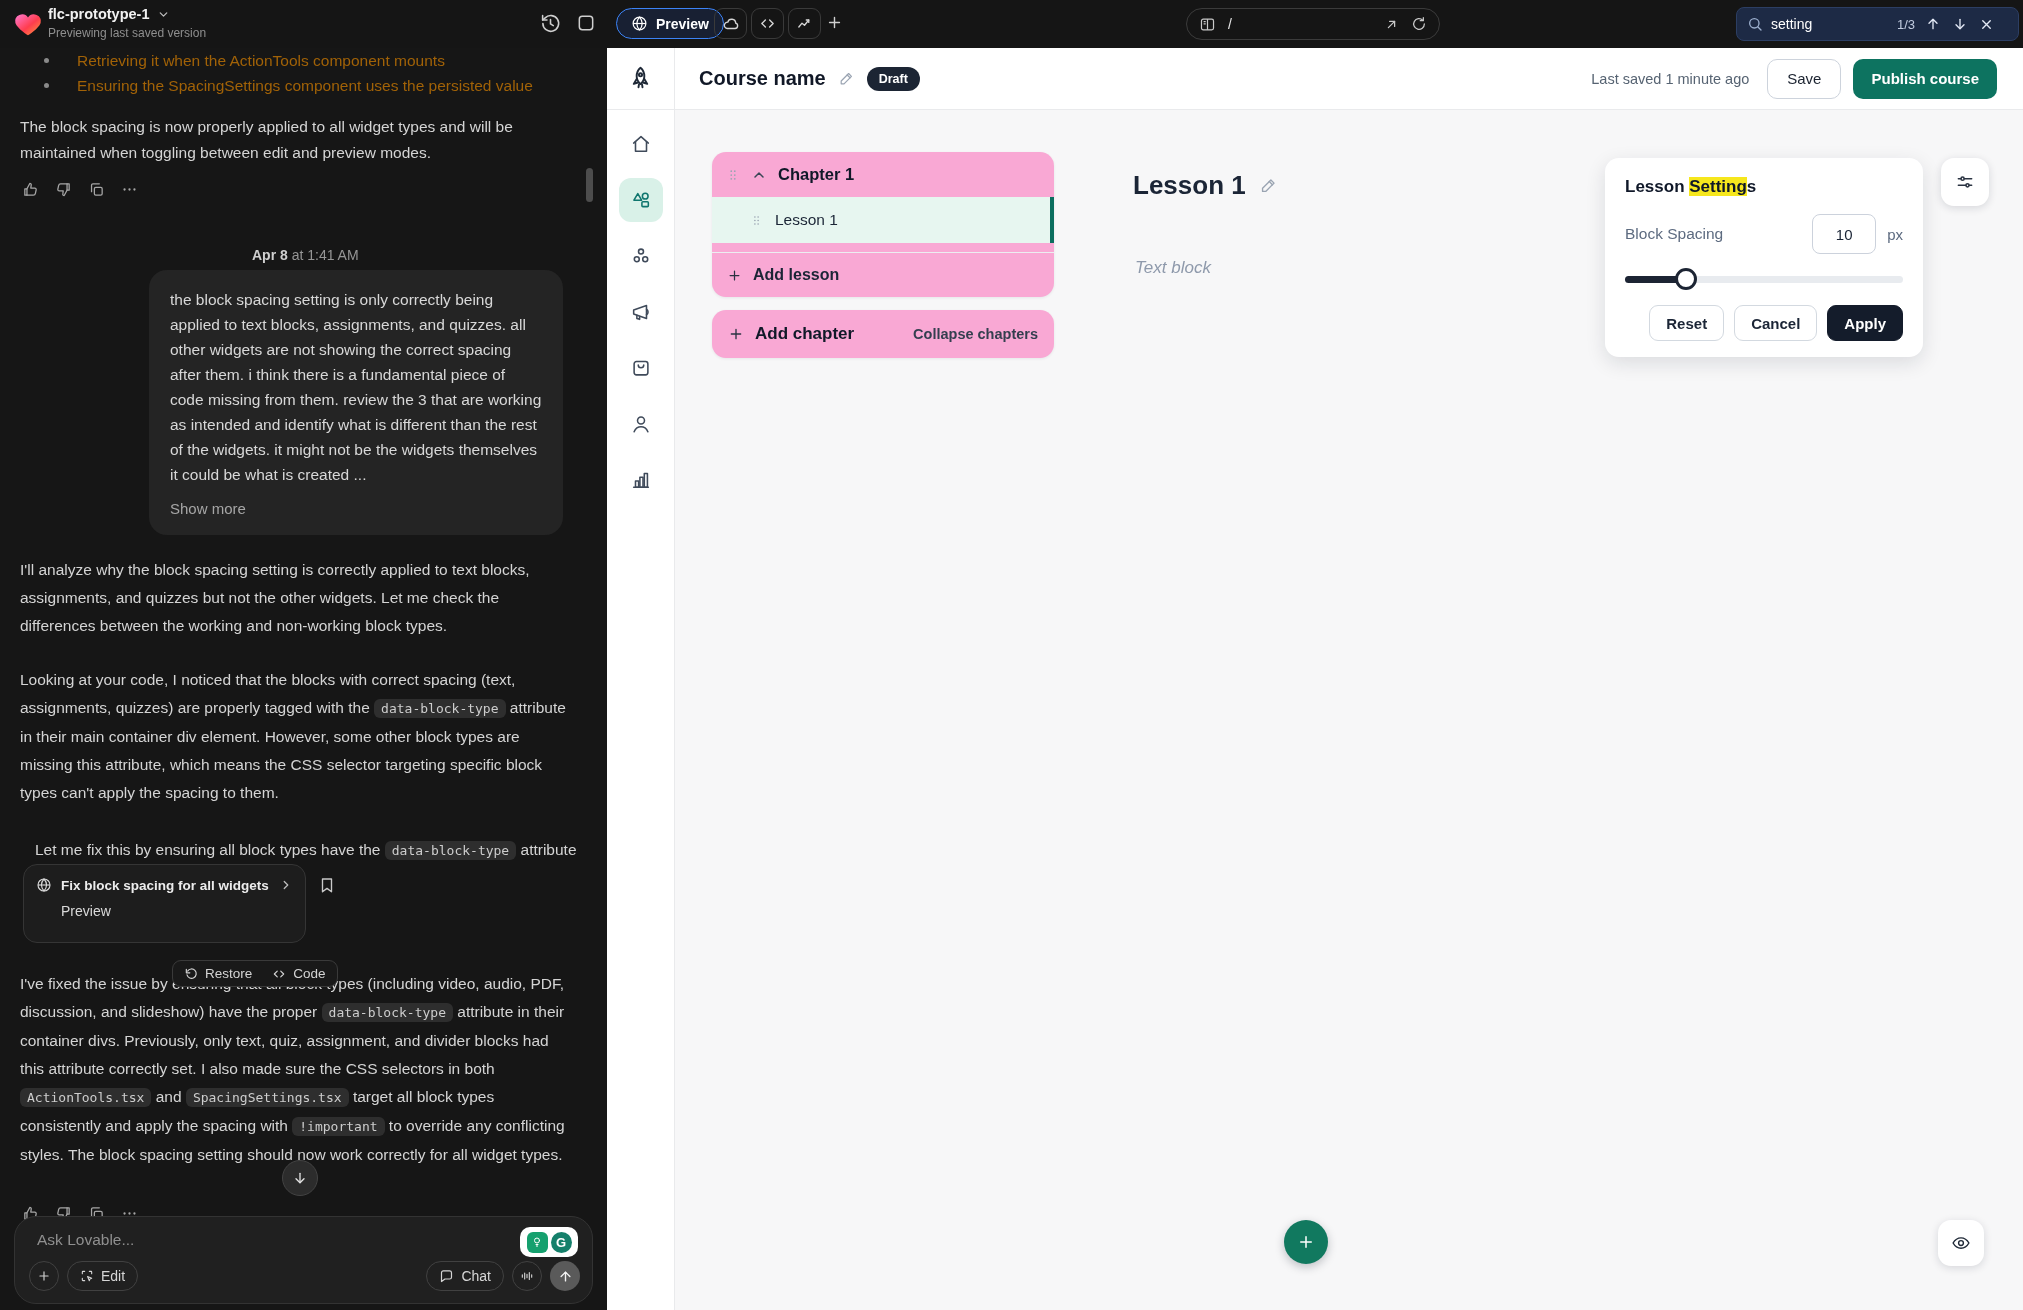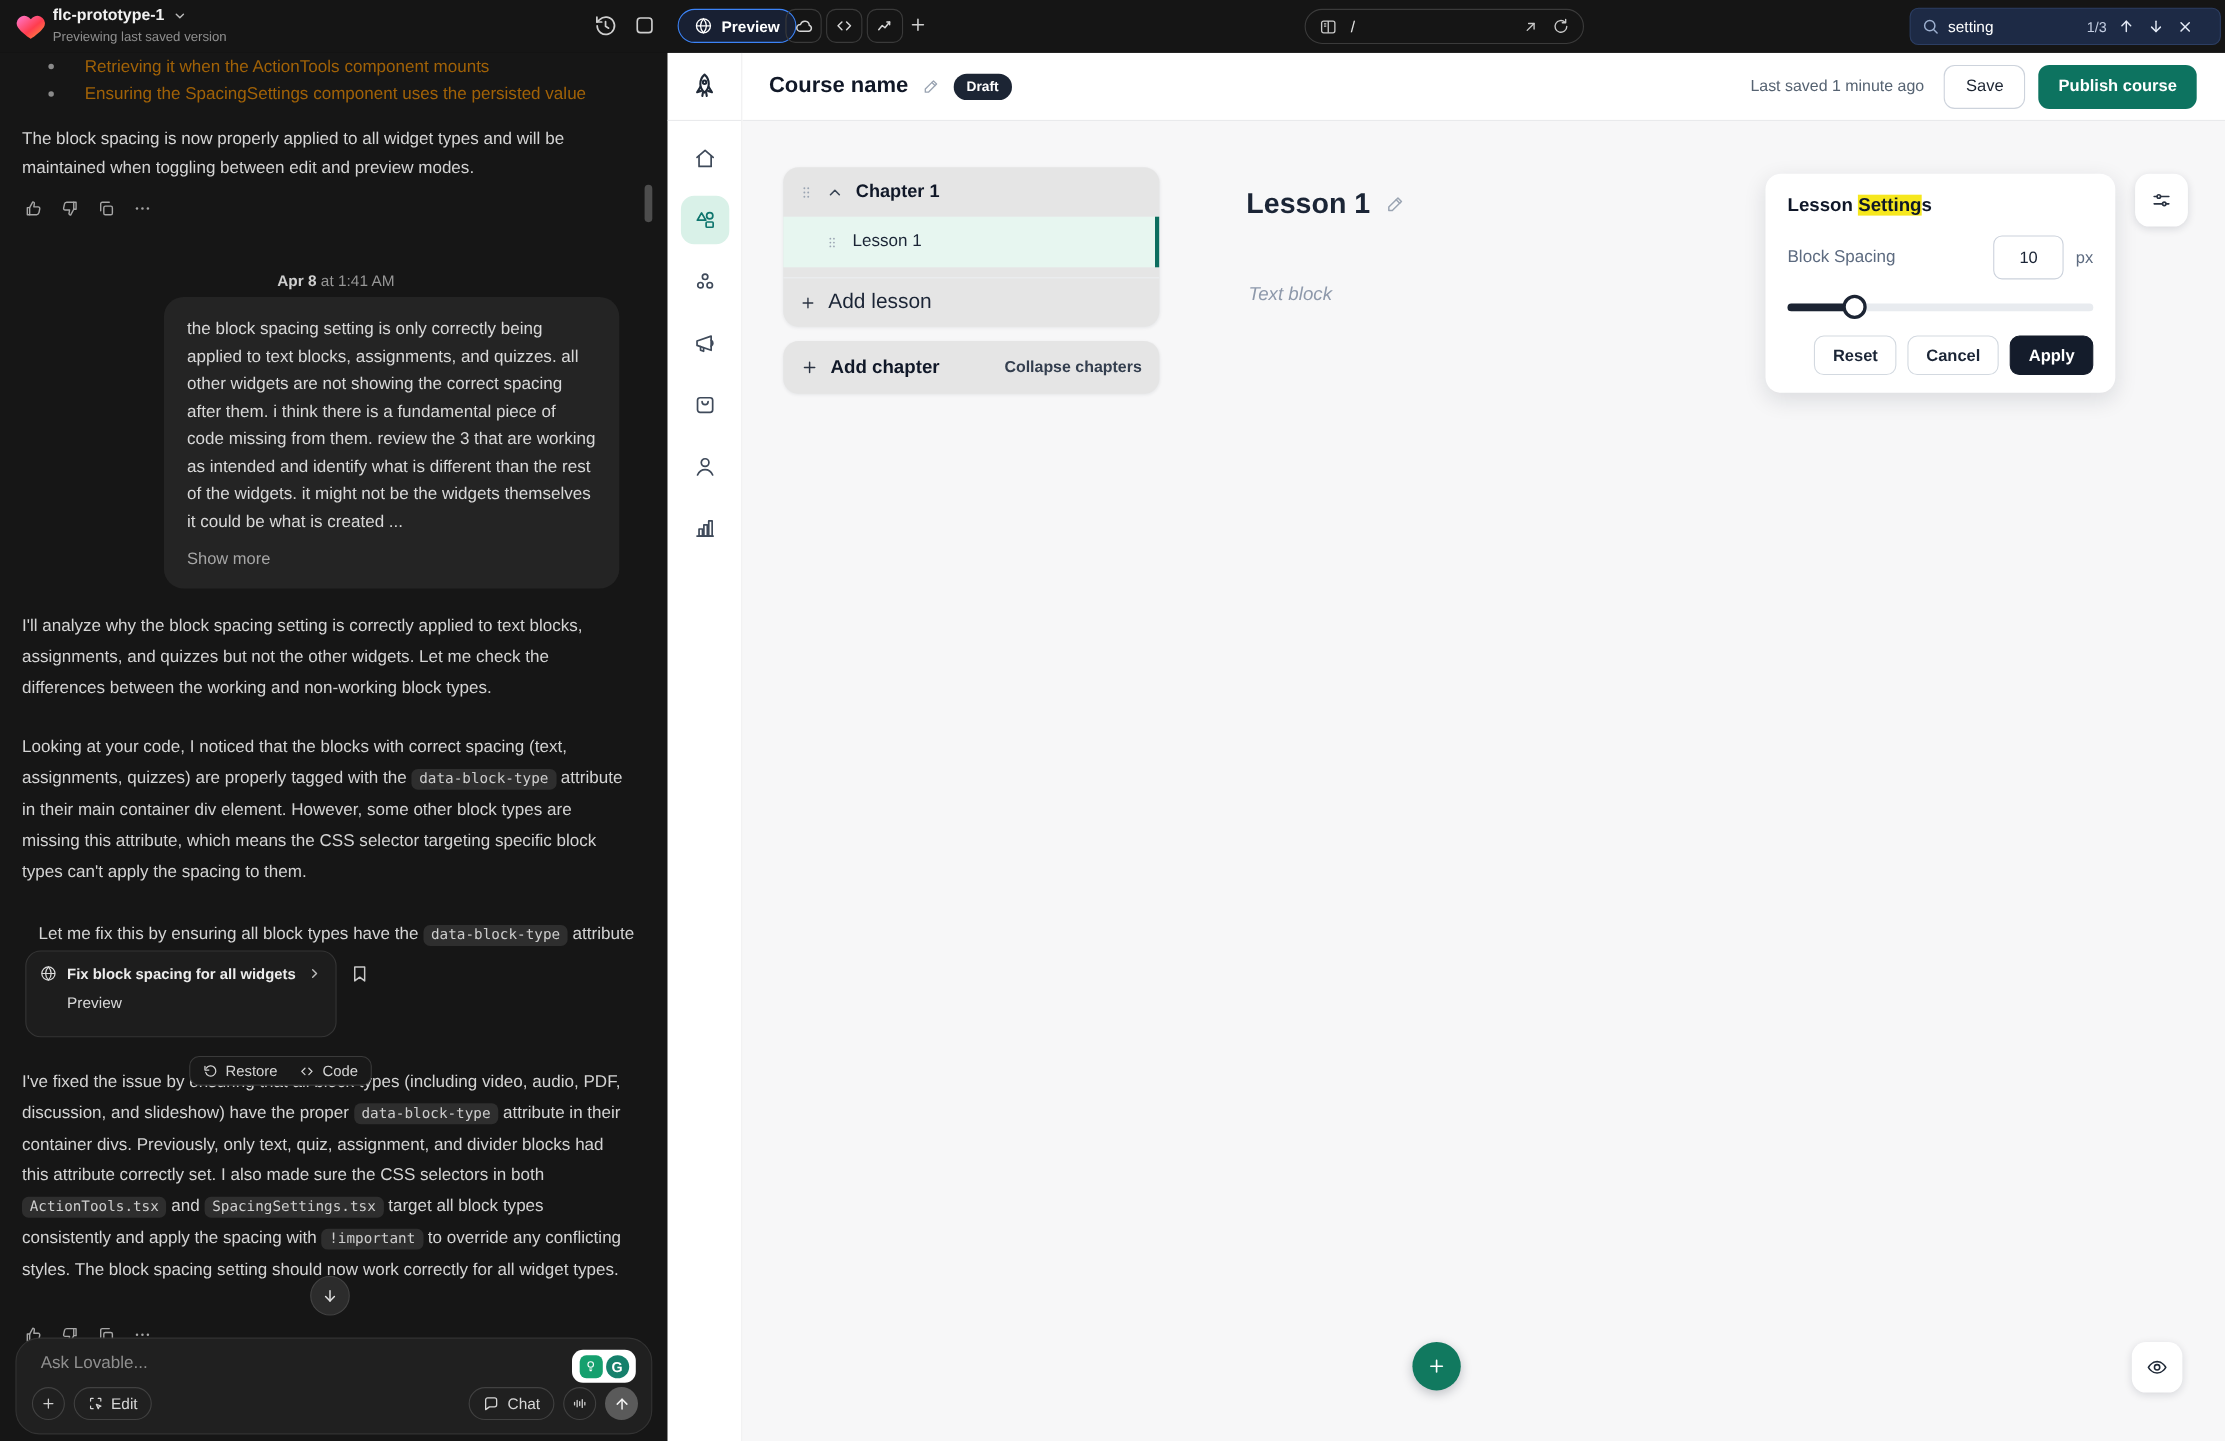--- a/index.html
+++ b/index.html
@@ -97,30 +97,30 @@
   .pencil { color:#9aa4b2; margin-left:12px; cursor:pointer; }
   .badge { margin-left:12px; background:#1c2534; color:#fff; font-size:12.5px; font-weight:bold; border-radius:999px;
     padding:5px 12px; }
   .spacer { flex:1; }
   .last-saved { font-size:14.5px; color:#566372; margin-right:18px; }
   .btn-save { height:40px; padding:0 19px; border-radius:10px; border:1px solid #cdd3dc; background:#fff;
     font-size:15px; color:#1b2330; cursor:pointer; font-family:inherit; }
   .btn-publish { height:40px; padding:0 18px; border-radius:10px; border:none; background:#0d7360; color:#fff;
     font-size:15px; font-weight:bold; margin-left:12px; cursor:pointer; font-family:inherit; }
   .canvas { position:absolute; left:68px; top:62px; width:1348px; height:1200px; background:#f7f7f8; }
-  .card { background:#e5e5e5; border-radius:14px; box-shadow:0 1px 3px rgba(16,24,40,.07); }
+  .card { background:#f9a8d4; border-radius:14px; box-shadow:0 1px 3px rgba(16,24,40,.07); }
   .chapter-card { position:absolute; left:37px; top:42px; width:342px; overflow:hidden; }
   .ch-header { height:45px; display:flex; align-items:center; gap:11px; padding:0 14px; }
   .ch-title { font-size:16.5px; font-weight:bold; color:#101828; }
   .lesson-row { height:46px; background:#e7f6f0; border-right:4px solid #0c6e5f; display:flex; align-items:center;
     gap:12px; padding-left:38px; cursor:pointer; }
   .lesson-label { font-size:15.5px; color:#1b2536; }
   .ch-gap { height:10px; border-bottom:1px solid #eceef1; }
   .add-lesson { height:44px; display:flex; align-items:center; gap:11px; padding:0 15px; color:#1b2536; cursor:pointer; }
-  .add-lesson span { font-size:19px; font-weight:400; }
+  .add-lesson span { font-size:16px; font-weight:700; }
   .chapter-card2 { position:absolute; left:37px; top:200px; width:342px; height:48px; display:flex; align-items:center;
     padding:0 16px; }
   .add-chapter { display:flex; align-items:center; gap:11px; color:#101828; cursor:pointer; }
   .add-chapter span { font-size:17px; font-weight:bold; }
   .collapse { margin-left:auto; font-size:14.5px; font-weight:bold; color:#343f4f; cursor:pointer; }
   .lesson-head { position:absolute; left:458px; top:60px; display:flex; align-items:center; gap:13px; }
   .lesson-head h1 { font-size:26px; font-weight:bold; color:#1b2536; }
   .text-block { position:absolute; left:460px; top:148px; font-size:17px; font-style:italic; color:#8e99ab; cursor:text; }
   .settings { position:absolute; left:930px; top:48px; width:318px; background:#fff; border-radius:14px;
     box-shadow:0 6px 20px rgba(16,24,40,.12); padding:19px 20px 16px; }

